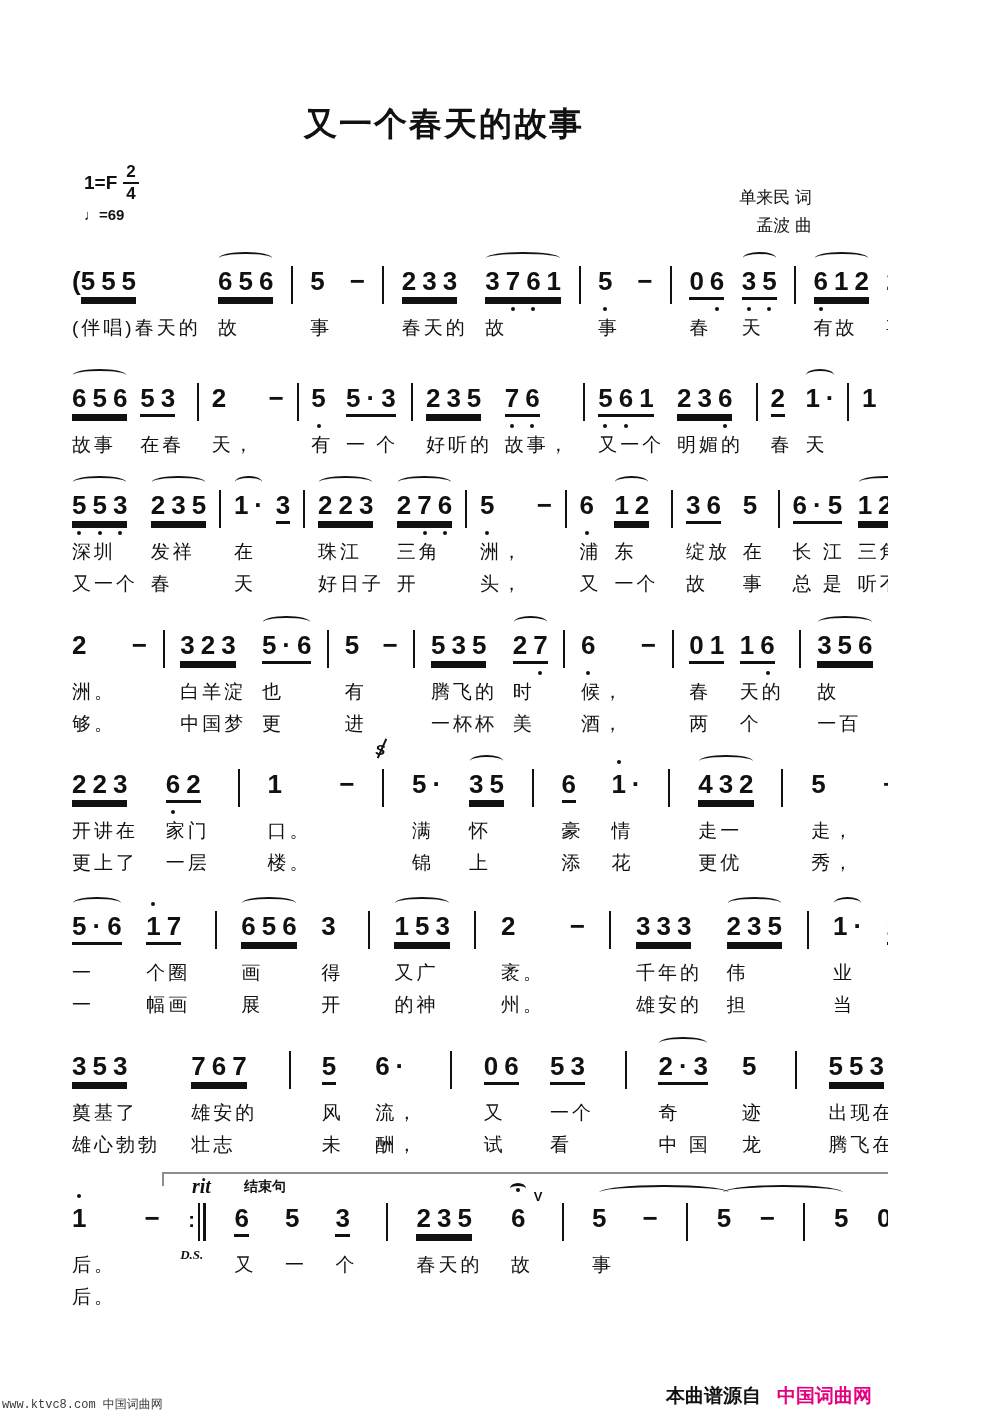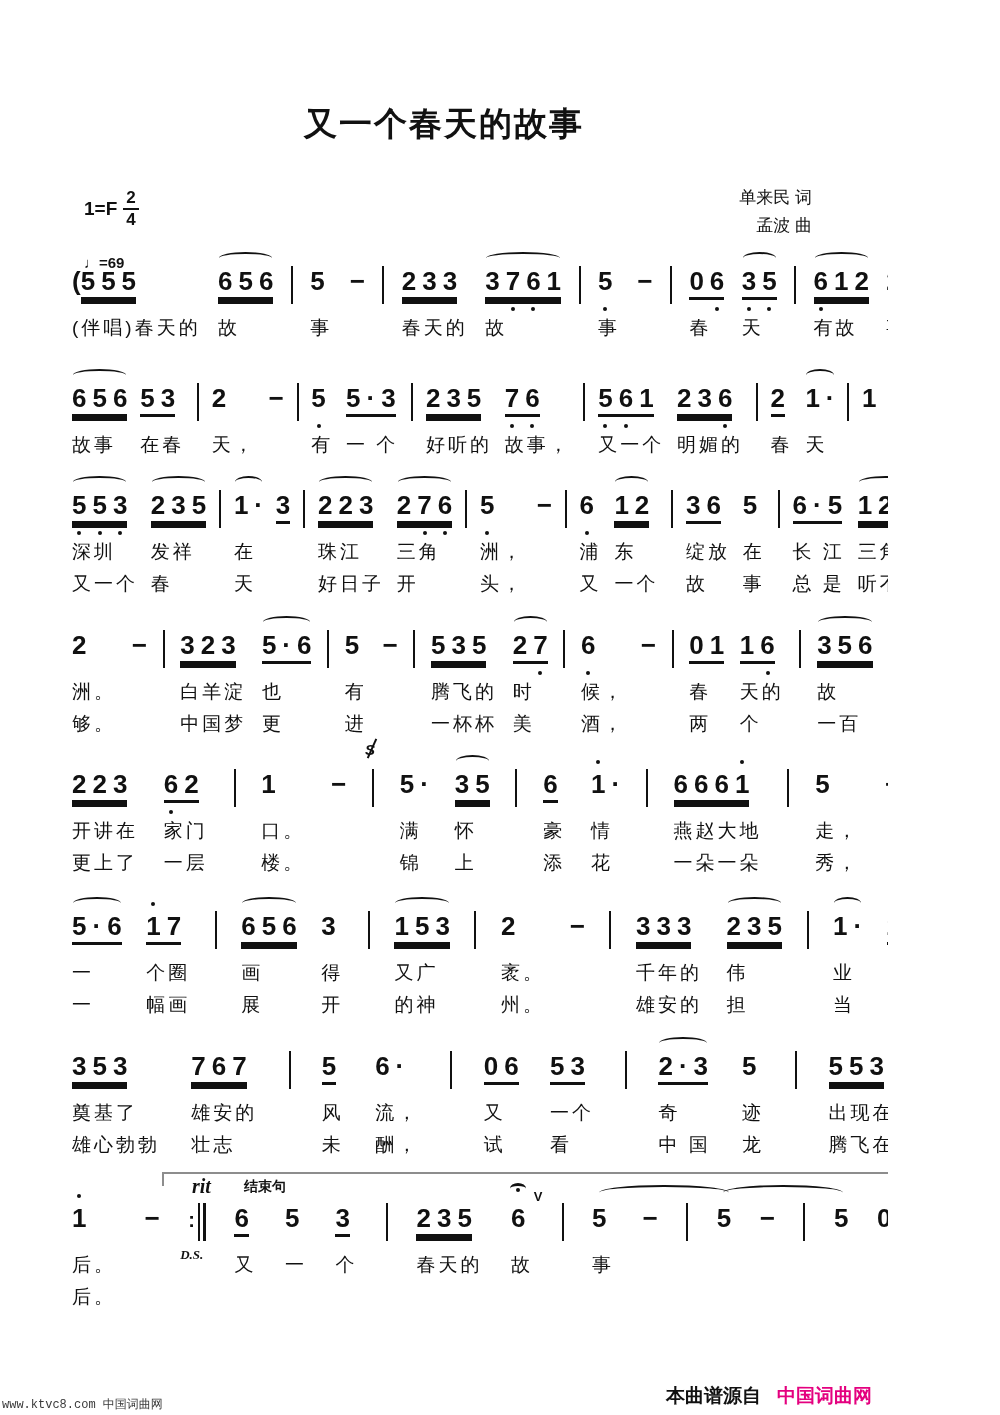--- a/index.html
+++ b/index.html
@@ -3,25 +3,25 @@
 <meta charset="utf-8">
 <style>
   html,body{margin:0;padding:0;background:#fff;}
   .sheet{position:relative;width:888px;height:1415px;background:#ffffff;color:#111;
          font-family:"Liberation Sans", sans-serif;overflow:hidden;}
 
   
   .title{position:absolute;top:102px;left:0;width:100%;text-align:center;
          font-size:33px;font-weight:bold;letter-spacing:2px;}
   .keyblock{position:absolute;left:84px;top:162px;font-size:19px;font-weight:bold;
-            display:flex;align-items:center;gap:6px;margin-top:26px;}
+            display:flex;align-items:center;gap:6px;}
   .frac{display:inline-block;text-align:center;font-size:17px;line-height:1.15;font-weight:bold;}
   .frac-num{display:block;border-bottom:2px solid #111;padding:0 3px;}
   .frac-den{display:block;}
-  .tempo{position:absolute;left:84px;top:206px;font-size:15px;font-weight:bold;margin-top:48px;}
+  .tempo{position:absolute;left:84px;top:206px;font-size:15px;font-weight:bold;}
   .credits{position:absolute;right:76px;top:184px;text-align:right;font-size:17px;line-height:1.65;}
 
   
   .line{position:absolute;left:72px;width:856px;}
   .units{display:flex;justify-content:space-between;align-items:flex-start;}
   .unit{display:flex;flex-direction:column;align-items:flex-start;position:relative;}
   .tok{position:relative;font-size:26px;font-weight:bold;height:48px;white-space:nowrap;}
   .pre,.post{font-size:26px;font-weight:bold;}
   .chars{display:inline-block;line-height:32px;}
   .ch{position:relative;display:inline-block;margin-right:6px;}
@@ -523,23 +523,23 @@
             <div class="tok"><span class="chars"><span class="ch">1<span class="dota"></span></span><span class="ch">·</span></span></div>
             <div class="lyr">情</div>
             <div class="lyr lyr2">花</div>
           </div>
           <div class="unit">
             <div class="bar-wrap">
               <div class="bar"></div>
             </div>
           </div>
           <div class="unit">
-            <div class="tok u2"><span class="chars"><span class="ch">6</span><span class="ch">6</span><span class="ch">6</span><span class="ch">1<span class="dota"></span></span></span></div>
-            <div class="lyr">燕赵大地</div>
-            <div class="lyr lyr2">一朵一朵</div>
+            <div class="tok u2"><span class="chars"><span class="ch">4</span><span class="ch">3</span><span class="ch">2</span></span><div class="slur"></div></div>
+            <div class="lyr">走一</div>
+            <div class="lyr lyr2">更优</div>
           </div>
           <div class="unit">
             <div class="bar-wrap">
               <div class="bar"></div>
             </div>
           </div>
           <div class="unit">
             <div class="tok"><span class="chars"><span class="ch">5</span></span></div>
             <div class="lyr">走，</div>
             <div class="lyr lyr2">秀，</div>

